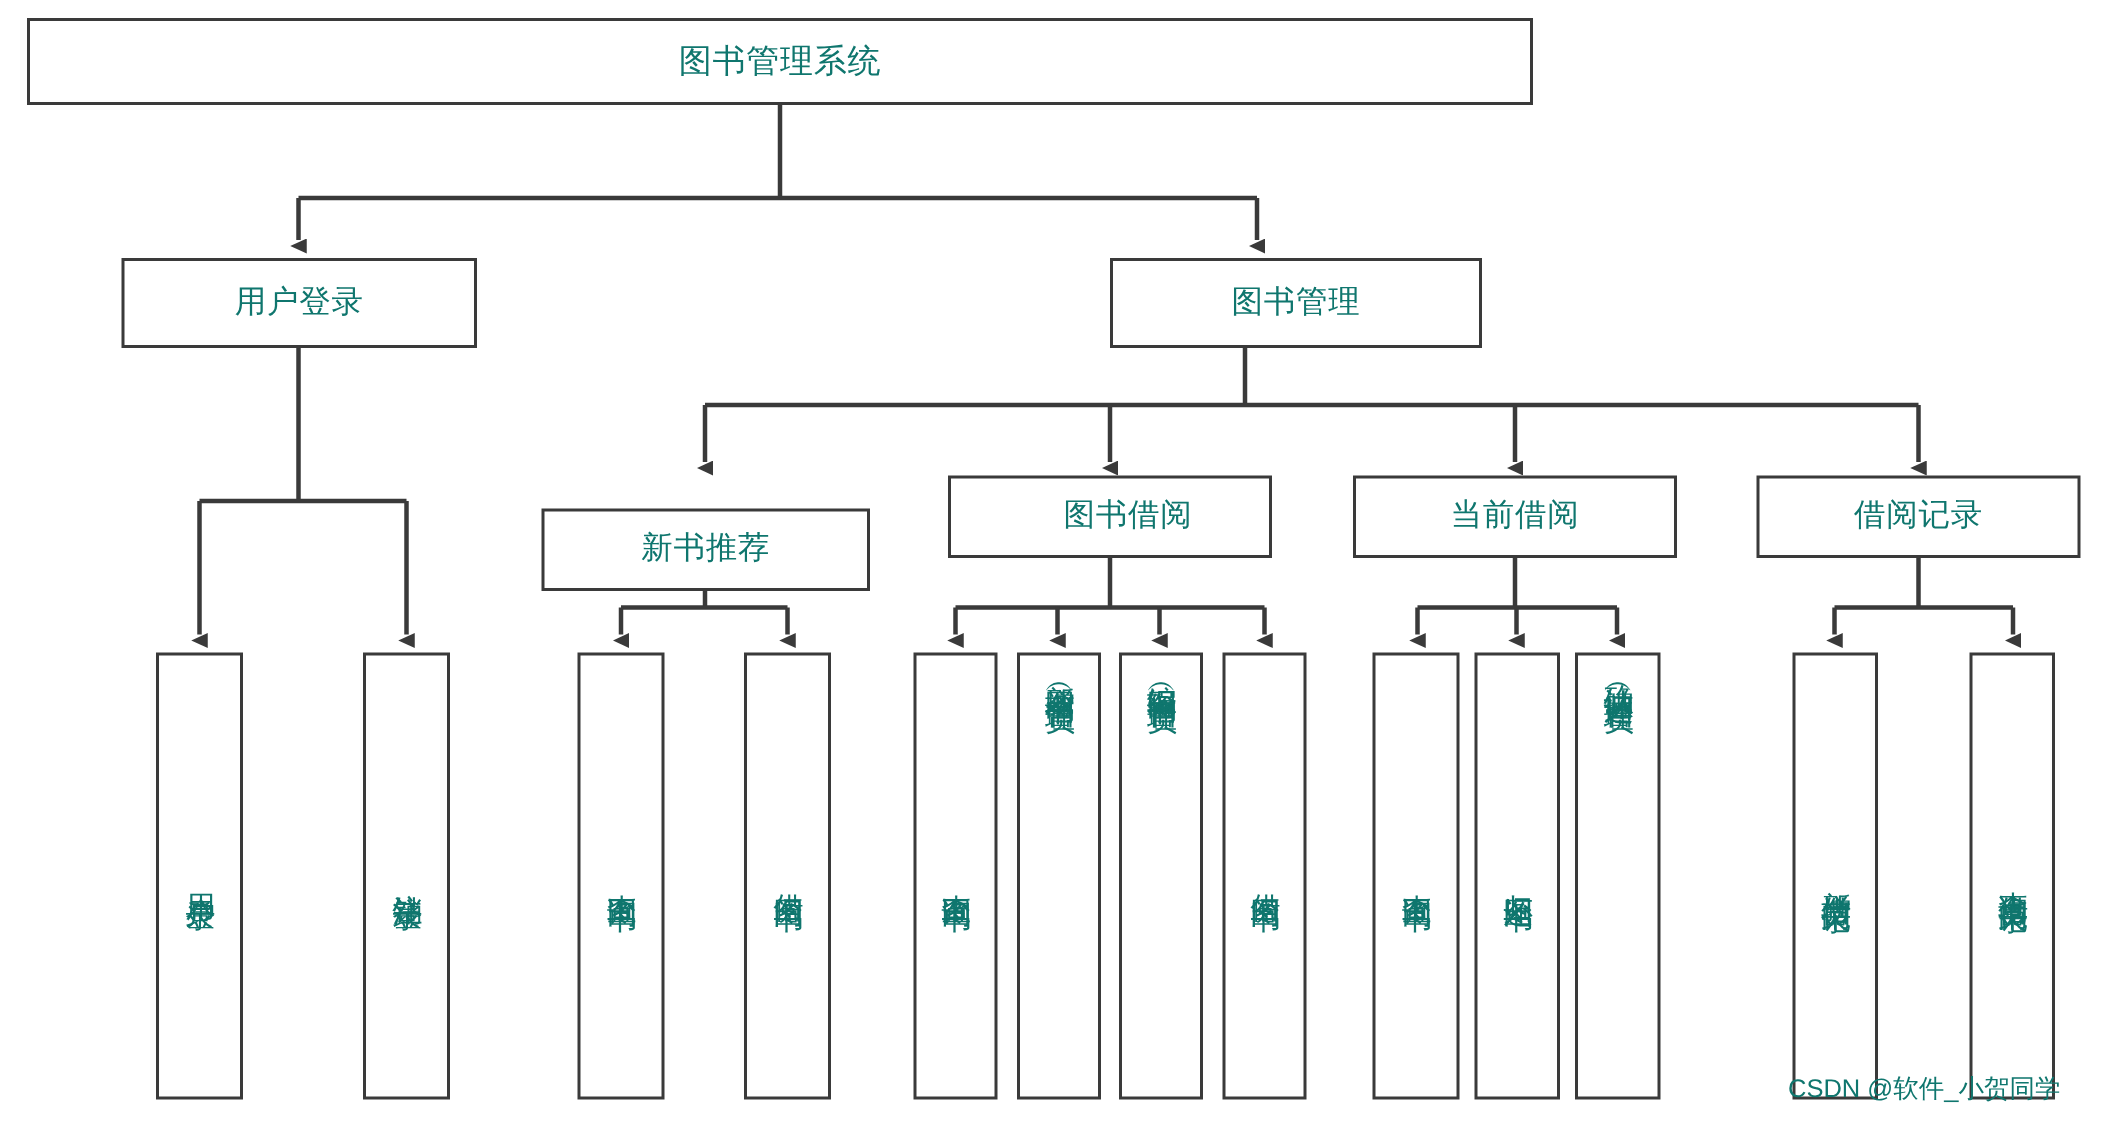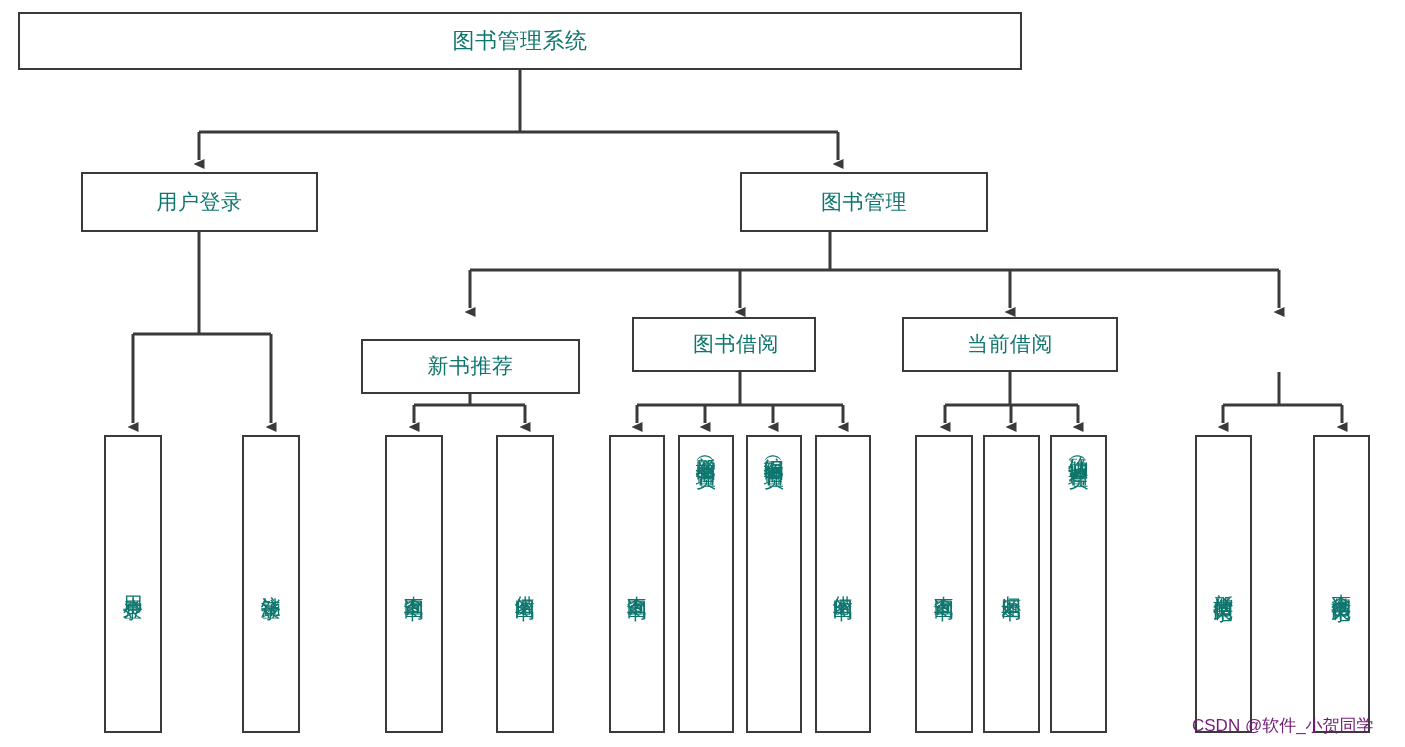--- a/index.html
+++ b/index.html
@@ -62,21 +62,21 @@
     letter-spacing: 2px;
     max-height: 100%;
     white-space: nowrap;
   }
   .v-node.top-align {
     align-items: flex-start;
     padding-top: 4px;
   }
   .watermark {
     position: absolute;
-    color: #701a75;
+    color: #0f766e;
     font-size: 17px;
     white-space: nowrap;
     z-index: 3;
   }
 </style>
 </head>
 <body>
 
 <div id="canvas">
 
@@ -137,26 +137,29 @@
   <div class="node h-node" style="left:81px; top:172px; width:237px; height:60px;">
     <span class="lbl">用户登录</span>
   </div>
   <div class="node h-node" style="left:712px; top:172px; width:248px; height:60px;margin-left:28px;">
     <span class="lbl">图书管理</span>
   </div>
 
   <div class="node h-node" style="left:361px; top:317px; width:219px; height:55px;margin-top:22px;">
     <span class="lbl">新书推荐</span>
   </div>
-  <div class="node h-node" style="left:632px; top:317px; width:184px; height:55px;padding-left:24px;">
+  <div class="node h-node" style="left:632px; top:317px; width:216px; height:55px;padding-left:24px;">
     <span class="lbl">图书借阅</span>
   </div>
   <div class="node h-node" style="left:902px; top:317px; width:216px; height:55px;align-items:center;">
     <span class="lbl">当前借阅</span>
   </div>
+  <div class="node h-node" style="left:1171px; top:317px; width:216px; height:55px;">
+    <span class="lbl">借阅记录</span>
+  </div>
 
   <div class="node v-node" style="left:104px; top:435px; width:58px; height:298px;">
     <span class="lbl">用户登录</span>
   </div>
   <div class="node v-node" style="left:242px; top:435px; width:58px; height:298px;">
     <span class="lbl">注销登录</span>
   </div>
 
   <div class="node v-node" style="left:385px; top:435px; width:58px; height:298px;">
     <span class="lbl">查询图书</span>

